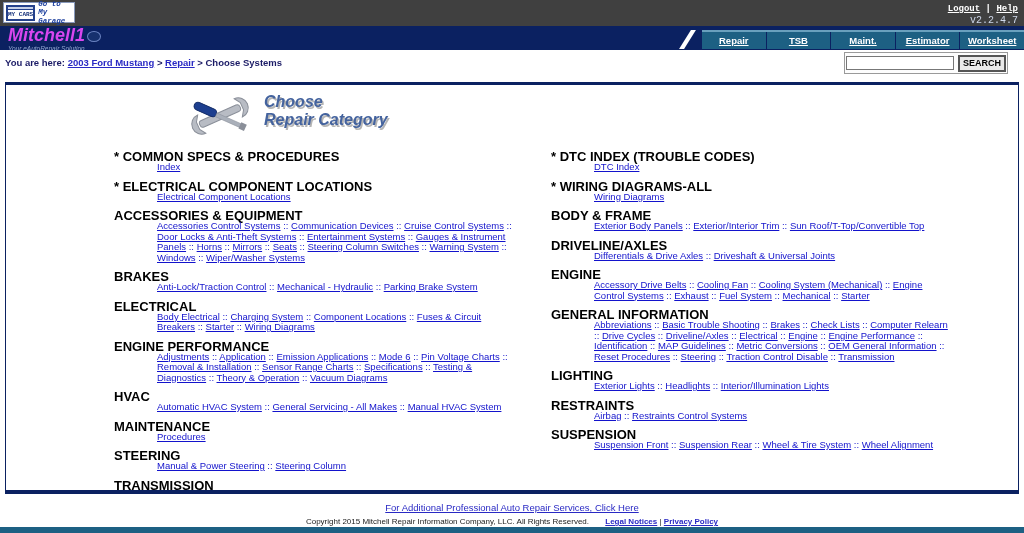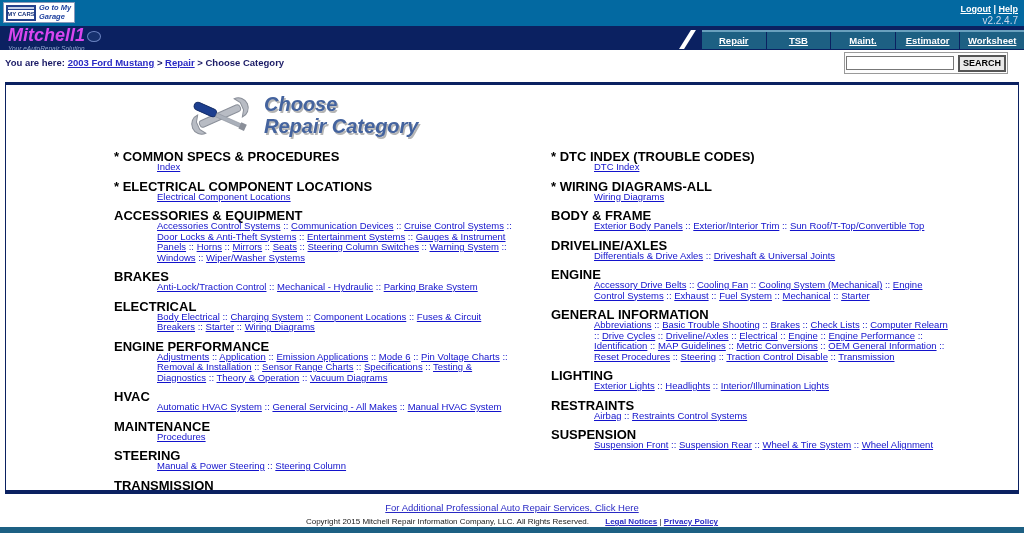--- a/index.html
+++ b/index.html
@@ -1,20 +1,20 @@
 <!DOCTYPE html>
 <html><head>
 <meta charset="utf-8">
 <style>
   * { margin:0; padding:0; box-sizing:border-box; }
   html,body { width:1024px; height:533px; font-family:"Liberation Sans",sans-serif; background:#fff; overflow:hidden; }
   a { cursor:pointer; }
 
   
-  .top-bar { height:26px; background:#0369a1; position:relative; }
+  .top-bar { height:26px; background:#404040; position:relative;font-family:Liberation Mono, monospace; }
   .garage-btn { position:absolute; left:3px; top:2px; width:72px; height:21px; background:#fff; border:1px solid #8899bb; display:flex; align-items:center; gap:3px; padding:1px 2px; cursor:pointer; }
   .plate { width:30px; height:16px; border:2px solid #24418c; background:#fff; display:flex; flex-direction:column; align-items:center; }
   .plate-top { display:block; width:100%; height:3px; background:#c8d2e8; border-bottom:1px solid #24418c; }
   .plate-label { font-size:6px; font-weight:bold; color:#14307a; line-height:9px; white-space:nowrap; }
   .garage-label { font-size:7.5px; font-style:italic; font-weight:bold; color:#1c3f9e; line-height:1.15; }
   .top-right { position:absolute; right:6px; top:4px; text-align:right; }
   .top-links { font-size:9px; font-weight:bold; color:#fff; }
   .top-links a { color:#fff; text-decoration:underline; }
   .version { font-size:10px; color:#cfd8ea; margin-top:1px; }
 
@@ -35,21 +35,21 @@
   .crumb-row { height:26px; position:relative; background:#fff; }
   .crumb { padding:7px 0 0 5px; font-size:9.5px; font-weight:bold; color:#1b1b66; }
   .crumb a { color:#2929c4; text-decoration:underline; }
   .search-panel { position:absolute; right:16px; top:2px; height:22px; border:1px solid #9a9a9a; background:#fdfdfd; display:flex; align-items:center; padding:0 1px; gap:4px; }
   .search-input { width:108px; height:14px; border:1px solid #777; font-size:9px; padding:0 2px; }
   .search-btn { font-family:"Liberation Sans",sans-serif; font-size:9px; font-weight:bold; color:#000; background:#e9e9e9; border:2px solid #555; padding:0 3px; height:17px; cursor:pointer; }
 
   
   .main-box { margin:6px 5px 0 5px; border:solid #0b2161; border-width:3px 1px 0 1px; height:408px; background:#fff; overflow:hidden; }
   .banner { display:flex; align-items:flex-start; padding:8px 0 0 182px; height:60px; }
-  .banner-title { font-size:20px; font-weight:bold; font-style:italic; color:#44639e; line-height:1.1; text-shadow:1.5px 1.5px 0 #b5b5b5; margin-left:12px; }
+  .banner-title { font-size:16px; font-weight:bold; font-style:italic; color:#44639e; line-height:1.1; text-shadow:1.5px 1.5px 0 #b5b5b5; margin-left:12px; }
 
   .grid { display:flex; padding-left:108px; margin-top:6px; }
   .col { width:400px; }
   .col-right { margin-left:37px; width:397px; }
   .cat-section { margin-bottom:8px; }
   .cat-heading { font-size:13px; font-weight:bold; color:#000; line-height:11px; }
   .cat-links { font-size:9.5px; line-height:10.5px;margin-left:43px; }
   .cat-links a { color:#1313cc; text-decoration:underline; }
   .cat-links .sep { color:#1313cc; }
 
@@ -112,21 +112,21 @@
   </div>
 </div>
 
 <div class="crumb-row">
   <div class="crumb">
     <span>You are here:</span>
     <a>2003 Ford Mustang</a>
     <span>&gt;</span>
     <a>Repair</a>
     <span>&gt;</span>
-    <span>Choose Category</span>
+    <span>Choose Systems</span>
   </div>
   <div class="search-panel">
     <input class="search-input" type="text" value="" style="">
     <button class="search-btn">SEARCH</button>
   </div>
 </div>
 
 <div class="main-box">
   <div class="banner">
     <svg width="64" height="46" viewBox="0 0 64 46">

